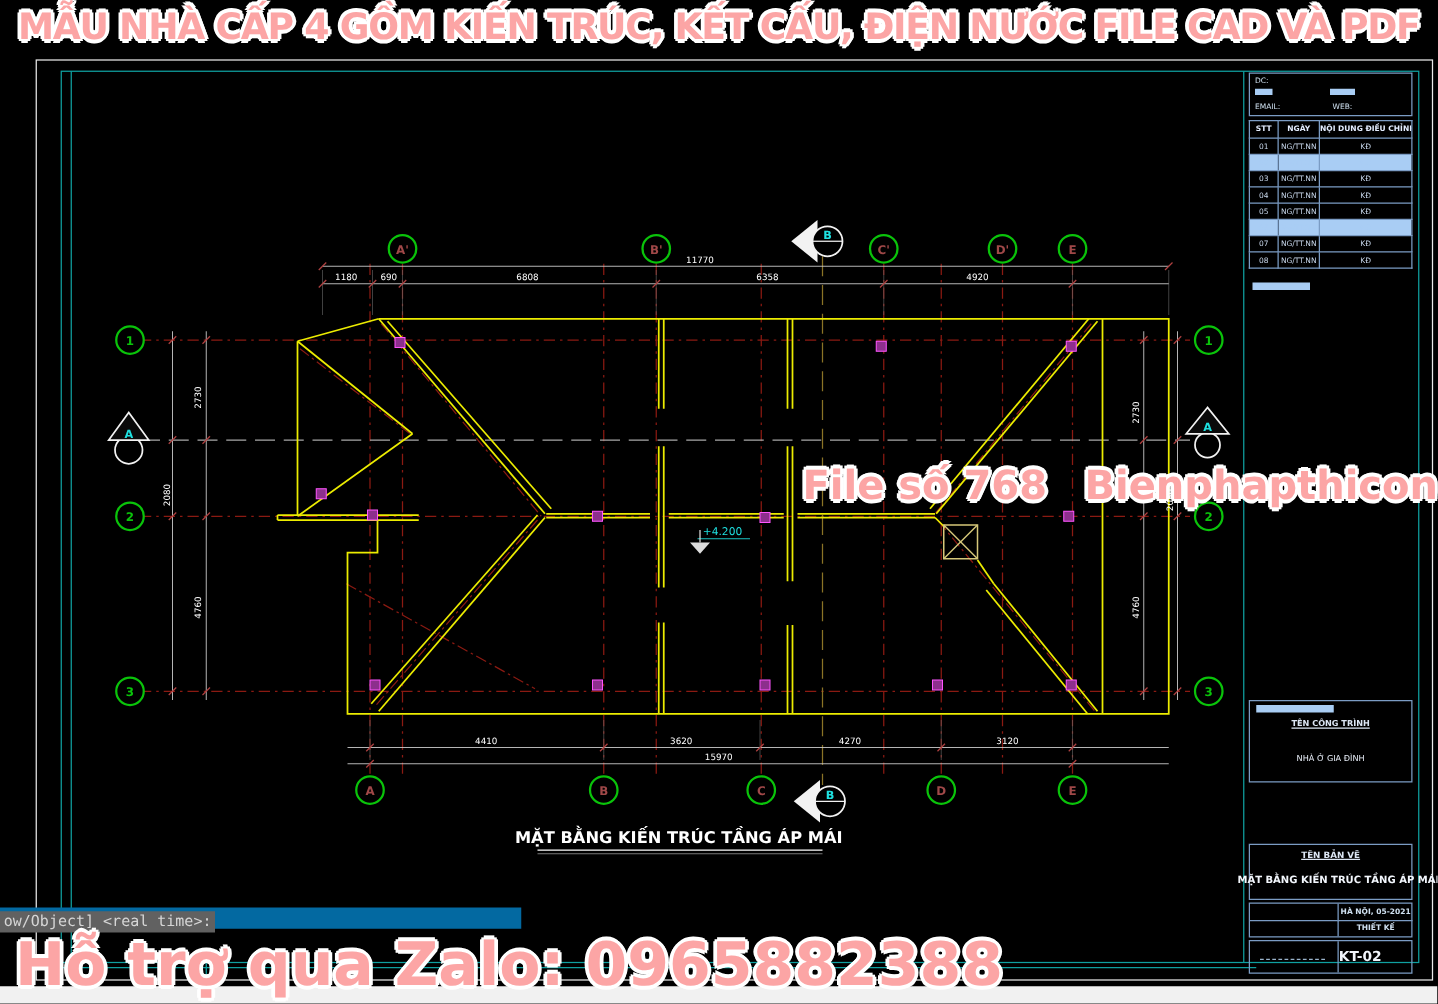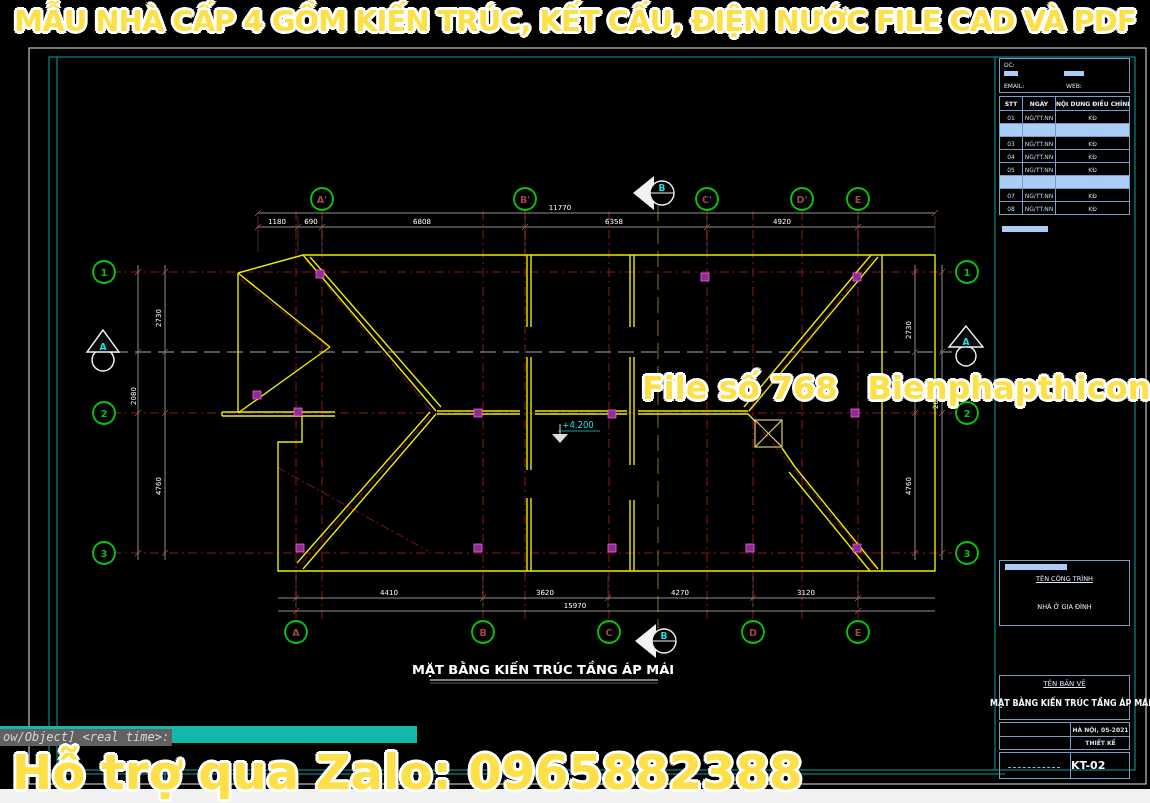--- a/index.html
+++ b/index.html
@@ -1,43 +1,43 @@
 <!DOCTYPE html>
 <html><head>
 <meta charset="utf-8">
 <style>
   html,body{margin:0;padding:0;background:#000;}
   body{width:1150px;height:803px;position:relative;overflow:hidden;
        font-family:"DejaVu Sans",sans-serif;}
   .abs{position:absolute;}
-  .redstroke{color:#fde047;font-weight:bold;
+  .redstroke{color:#fca5a5;font-weight:bold;
     text-shadow:-3px 0 0 #fff,3px 0 0 #fff,0 -3px 0 #fff,0 3px 0 #fff,
                 -2px -2px 0 #fff,2px -2px 0 #fff,-2px 2px 0 #fff,2px 2px 0 #fff;}
   #banner{top:4px;left:0;width:1150px;text-align:center;font-size:29px;
           letter-spacing:-1px;z-index:50;white-space:nowrap;}
   #watermark{top:341px;left:642px;font-size:32px;z-index:40;white-space:nowrap;margin-top:28px;}
   #watermark .gap{margin-left:30px;}
   #zalo{top:744px;left:12px;font-size:48px;z-index:45;white-space:nowrap;}
-  #cmdbar{top:726px;left:0;width:417px;height:17px;background:#14b8a6;z-index:30;font-style:italic;}
+  #cmdbar{top:726px;left:0;width:417px;height:17px;background:#0369a1;z-index:30;}
   #cmdbar span{font-family:"DejaVu Sans Mono",monospace;font-size:12px;color:#d6d6d6;
                background:#616161;line-height:17px;padding:0 3px;display:inline-block;}
   #whitestrip{top:789px;left:0;width:1150px;height:14px;background:#f1f1f1;z-index:20;}
   
   #tblock{top:57px;left:997px;width:137px;height:720px;z-index:15;color:#cfe0f0;}
   .tb-box{position:absolute;border:1px solid #7b9cc4;left:2px;width:129px;}
   .tiny{font-size:6px;}
   .bluebar{position:absolute;background:#a9cdf4;height:5px;}
   table.rev{border-collapse:collapse;width:129px;table-layout:fixed;}
   table.rev td,table.rev th{border:1px solid #7b9cc4;font-size:6px;text-align:center;
     padding:0;height:12px;overflow:hidden;white-space:nowrap;color:#c7d6ea;}
   table.rev th{color:#e4edff;font-weight:bold;height:13px;}
   tr.hl td{background:#a9cdf4;color:#a9cdf4;}
   .cent{width:100%;text-align:center;position:absolute;left:0;}
   .und{text-decoration:underline;}
-  .lbl{font-weight:normal;color:#dde7f5;}
+  .lbl{font-weight:bold;color:#dde7f5;}
 </style>
 </head>
 <body>
 
 <svg class="abs" style="top:0;left:0;z-index:5" width="1150" height="803" font-family="DejaVu Sans, sans-serif">
 
   <g>
     <rect x="29" y="48" width="1117" height="736" fill="none" stroke="#e9e9e9" stroke-width="1"></rect>
     <rect x="49" y="57" width="1086" height="713" fill="none" stroke="#0fa0a0" stroke-width="1"></rect>
     <line x1="57" y1="57" x2="57" y2="788" stroke="#0fa0a0"></line>

